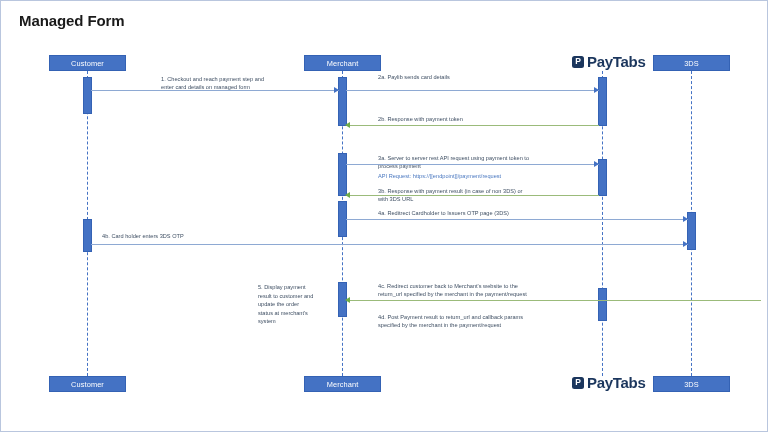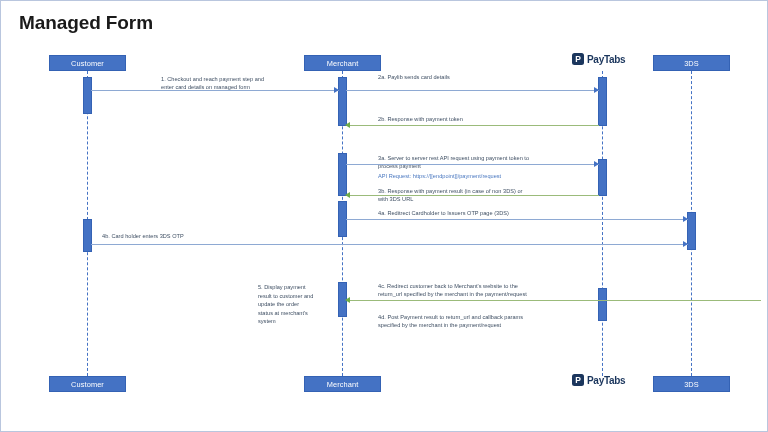--- a/index.html
+++ b/index.html
@@ -11,21 +11,21 @@
   }
   #frame {
     position: relative;
     width: 768px; height: 432px;
     background: #ffffff;
     border: 1px solid #b9c6de;
   }
   #title {
     position: absolute;
     left: 18px; top: 11px;
-    font-size: 19px;
+    font-size: 15px;
     font-weight: bold;
     color: #1a1a1a;
     letter-spacing: -0.1px;
   }
   #canvas {
     position: absolute;
     left: 0; top: 0;
     width: 768px; height: 432px;
   }
 
@@ -106,21 +106,21 @@
     background: #1b365d;
     color: #ffffff;
     font-size: 8.5px;
     font-weight: bold;
     display: flex;
     align-items: center;
     justify-content: center;
     line-height: 1;
   }
   .pt-word {
-    font-size: 10px;
+    font-size: 15px;
     font-weight: bold;
     color: #1b365d;
     letter-spacing: -0.3px;
   }
 </style>
 </head>
 <body>
 
 <div id="frame">
 

